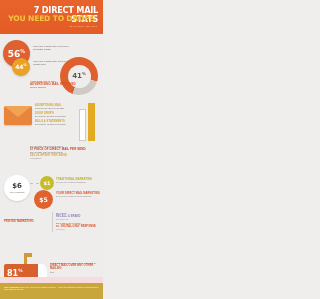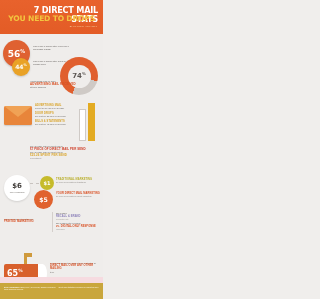--- a/index.html
+++ b/index.html
@@ -160,21 +160,21 @@
   </div>
   <div class="lbl t75">Can recall a brand after receiving a PRINTED PIECE</div>
 
   <div class="circ c44">
     <div class="pct"><span>44</span><sup>%</sup></div>
   </div>
   <div class="lbl t44">Can recall a brand after a DIGITAL PIECE alone</div>
 
   <div class="donut">
     <div class="donut-hole">
-      <div class="pct"><span>74</span><sup>%</sup></div>
+      <div class="pct"><span>41</span><sup>%</sup></div>
     </div>
   </div>
 
   <div class="lbl advblk">
     <span>Households read or scan</span>
     <span class="hl">ADVERTISING MAIL RECEIVED</span>
     <span>at their address</span>
   </div>
 
   <div class="env"></div>
@@ -239,21 +239,21 @@
     <div class="pmitem">
       <span class="t">has a higher rate of reading</span>
       <span class="k org">vs. DIGITAL-ONLY RESPONSE</span>
       <span class="n">campaigns</span>
     </div>
   </div>
 
   <div class="mbwrap">
     <div class="mbflag"></div>
     <div class="mbbody">
-      <div class="pct"><span>65</span><sup>%</sup></div>
+      <div class="pct"><span>81</span><sup>%</sup></div>
     </div>
     <div class="mbdoor"></div>
     <div class="mbpost"></div>
   </div>
   <div class="mbtxt">
     <span>of Americans say they prefer to be contacted by</span>
     <b>DIRECT MAIL OVER ANY OTHER MAILING</b>
     <span>type</span>
   </div>
 

